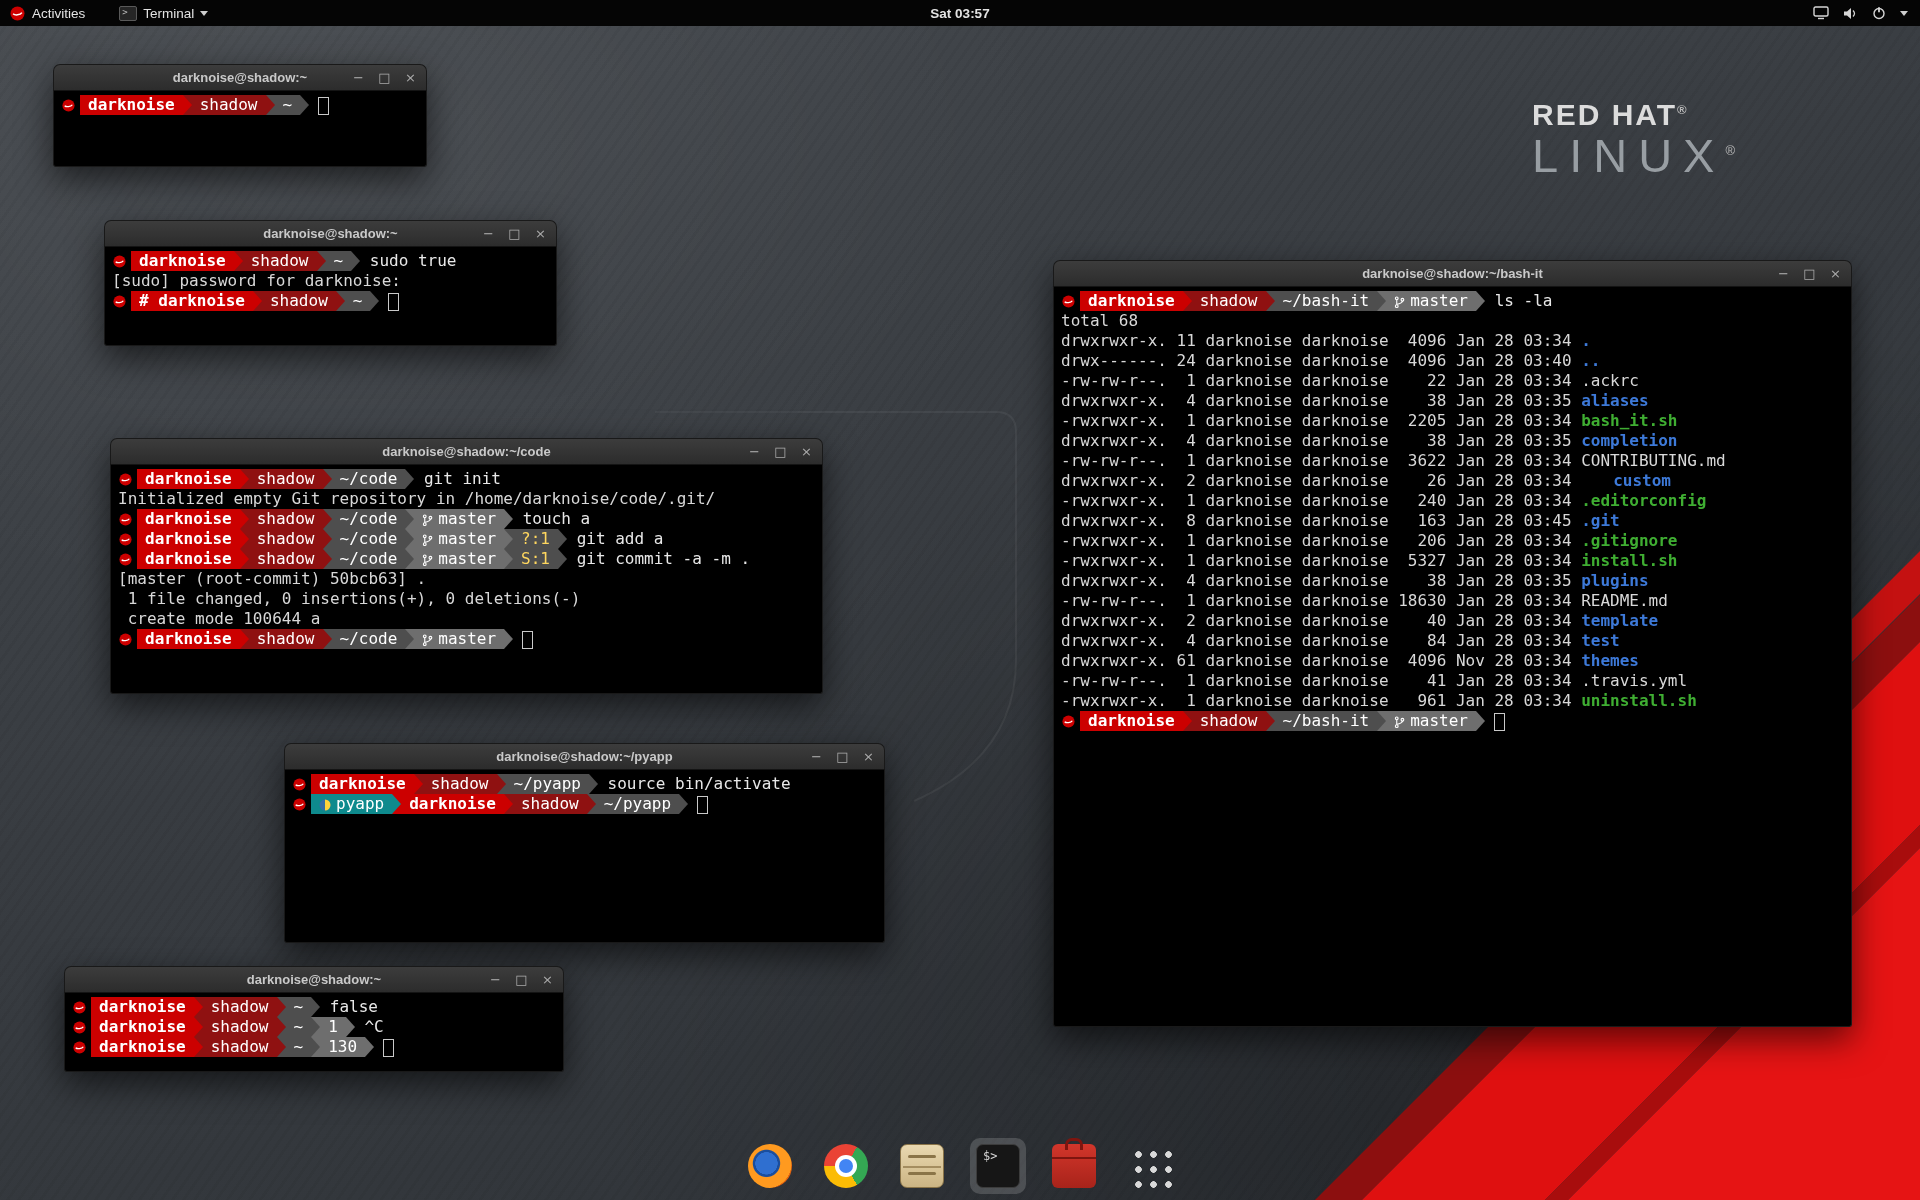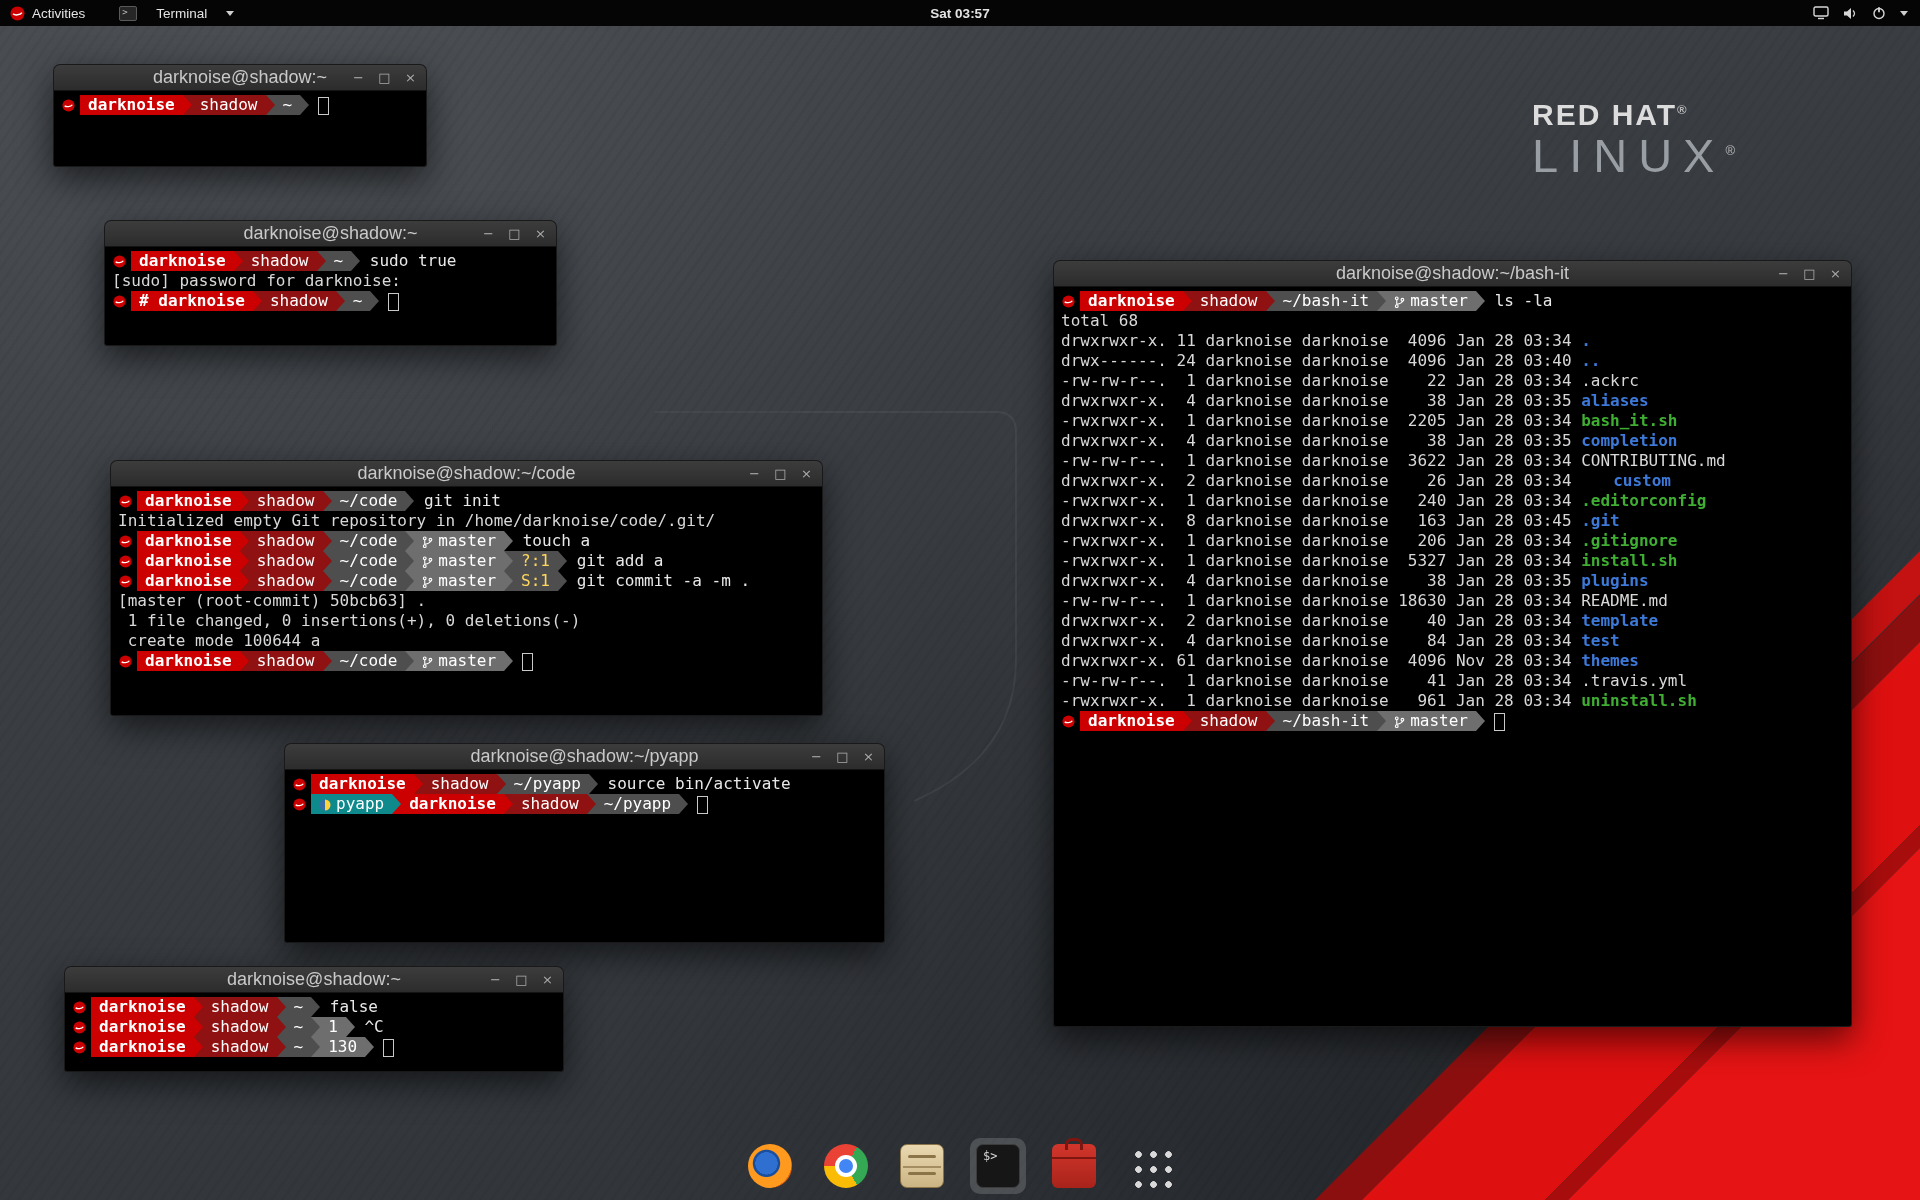--- a/index.html
+++ b/index.html
@@ -12,49 +12,49 @@
       linear-gradient(160deg,#45494e 0%,#383c41 45%,#2d3136 100%);
   }
   .bg-texture{position:absolute;inset:0;z-index:0;pointer-events:none;
     background:repeating-linear-gradient(125deg, rgba(0,0,0,.045) 0 3px, transparent 3px 9px);}
   .bg-art{position:absolute;inset:0;z-index:1;pointer-events:none;}
 
   
   .topbar{position:absolute;top:0;left:0;right:0;height:26px;background:#050505;color:#e3e3e3;
     display:flex;align-items:center;z-index:50;font-size:13.5px;}
   .activities{display:flex;align-items:center;gap:7px;padding:0 10px;height:34px;cursor:pointer;}
-  .appmenu{display:flex;align-items:center;gap:19px;padding:0 10px;margin-left:14px;height:26px;cursor:pointer;}
+  .appmenu{display:flex;align-items:center;gap:6px;padding:0 10px;margin-left:14px;height:26px;cursor:pointer;}
   .clock{position:absolute;left:50%;transform:translateX(-50%);font-weight:bold;cursor:pointer;}
   .tb-right{margin-left:auto;display:flex;align-items:center;gap:14px;padding-right:12px;height:26px;}
   .caret{width:0;height:0;border-left:4px solid transparent;border-right:4px solid transparent;border-top:5px solid #cfcfcf;display:inline-block;}
   .tb-icon{display:inline-flex;align-items:center;line-height:0;}
   .term-mini{width:16px;height:13px;background:#262626;border:1px solid #5a5a5a;border-radius:2px;position:relative;}
   .term-mini::before{content:">";position:absolute;left:2px;top:-1px;color:#bbb;font-size:9px;line-height:13px;font-family:"DejaVu Sans Mono",monospace;}
 
   
   .branding{position:absolute;left:1532px;top:98px;z-index:2;user-select:none;}
   .b1{font-size:30px;font-weight:bold;color:#dcdcdc;letter-spacing:2px;}
   .b1 .reg,.b3 .reg{font-size:13px;vertical-align:super;color:#b9b9b9;}
   .b2{font-size:47px;color:#989ea3;letter-spacing:2px;line-height:1.04;}
   .b3{font-size:47px;color:#989ea3;letter-spacing:11px;line-height:1.04;}
 
   
   .window{position:absolute;z-index:10;border-radius:8px 8px 3px 3px;box-shadow:0 12px 34px rgba(0,0,0,.6);}
   .titlebar{height:27px;background:linear-gradient(#3c3c3c,#2c2c2c);border:1px solid #191919;border-bottom:1px solid #141414;
     border-radius:7px 7px 0 0;position:relative;display:flex;align-items:center;justify-content:center;cursor:default;box-sizing:border-box;}
-  .title{font-size:18px;font-weight:normal;color:#c9c9c9;}
+  .title{font-size:13px;font-weight:bold;color:#c9c9c9;}
   .controls{position:absolute;right:8px;top:0;height:100%;display:flex;align-items:center;gap:11px;}
   .wbtn{color:#ababab;font-size:13px;width:15px;text-align:center;cursor:pointer;font-family:"DejaVu Sans",sans-serif;line-height:1;}
   .term-body{background:#000;border:1px solid #191919;border-top:none;padding:4px 7px;
     font-family:"DejaVu Sans Mono",monospace;font-size:16px;color:#d8d8d8;
     height:calc(100% - 27px);box-sizing:border-box;overflow:hidden;border-radius:0 0 3px 3px;}
 
   .w0{left:53px;  top:64px;  width:374px;height:103px;}
   .w1{left:104px; top:220px; width:453px;height:126px;}
-  .w2{left:110px; top:460px; width:713px;height:256px;}
+  .w2{left:110px; top:438px; width:713px;height:256px;}
   .w3{left:284px; top:743px; width:601px;height:200px;}
   .w4{left:64px;  top:966px; width:500px;height:106px;}
   .w5{left:1053px;top:260px; width:799px;height:767px;}
 
   .line{height:20px;line-height:20px;white-space:pre;}
   .seg{display:inline-block;height:20px;padding:0 8px;color:#fff;vertical-align:top;}
   .parrow{display:inline-block;width:0;height:0;border-top:10px solid transparent;border-bottom:10px solid transparent;border-left:9px solid #000;vertical-align:top;}
   .tok-icon{display:inline-block;vertical-align:middle;margin:0 5px 0 1px;line-height:0;}
   .seg .tok-icon{margin:0 5px 0 0;}
   .cursor{display:inline-block;width:9px;height:16px;border:1px solid #c9c9c9;vertical-align:middle;margin-left:9px;}

